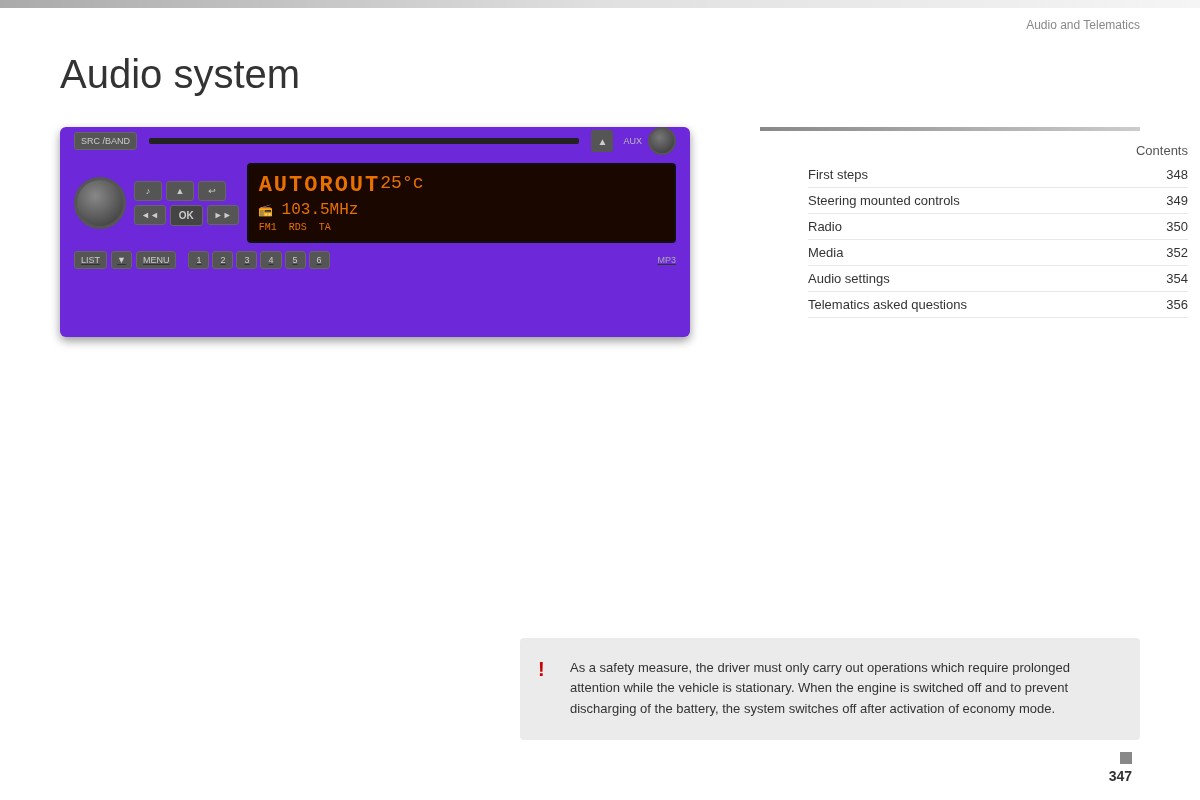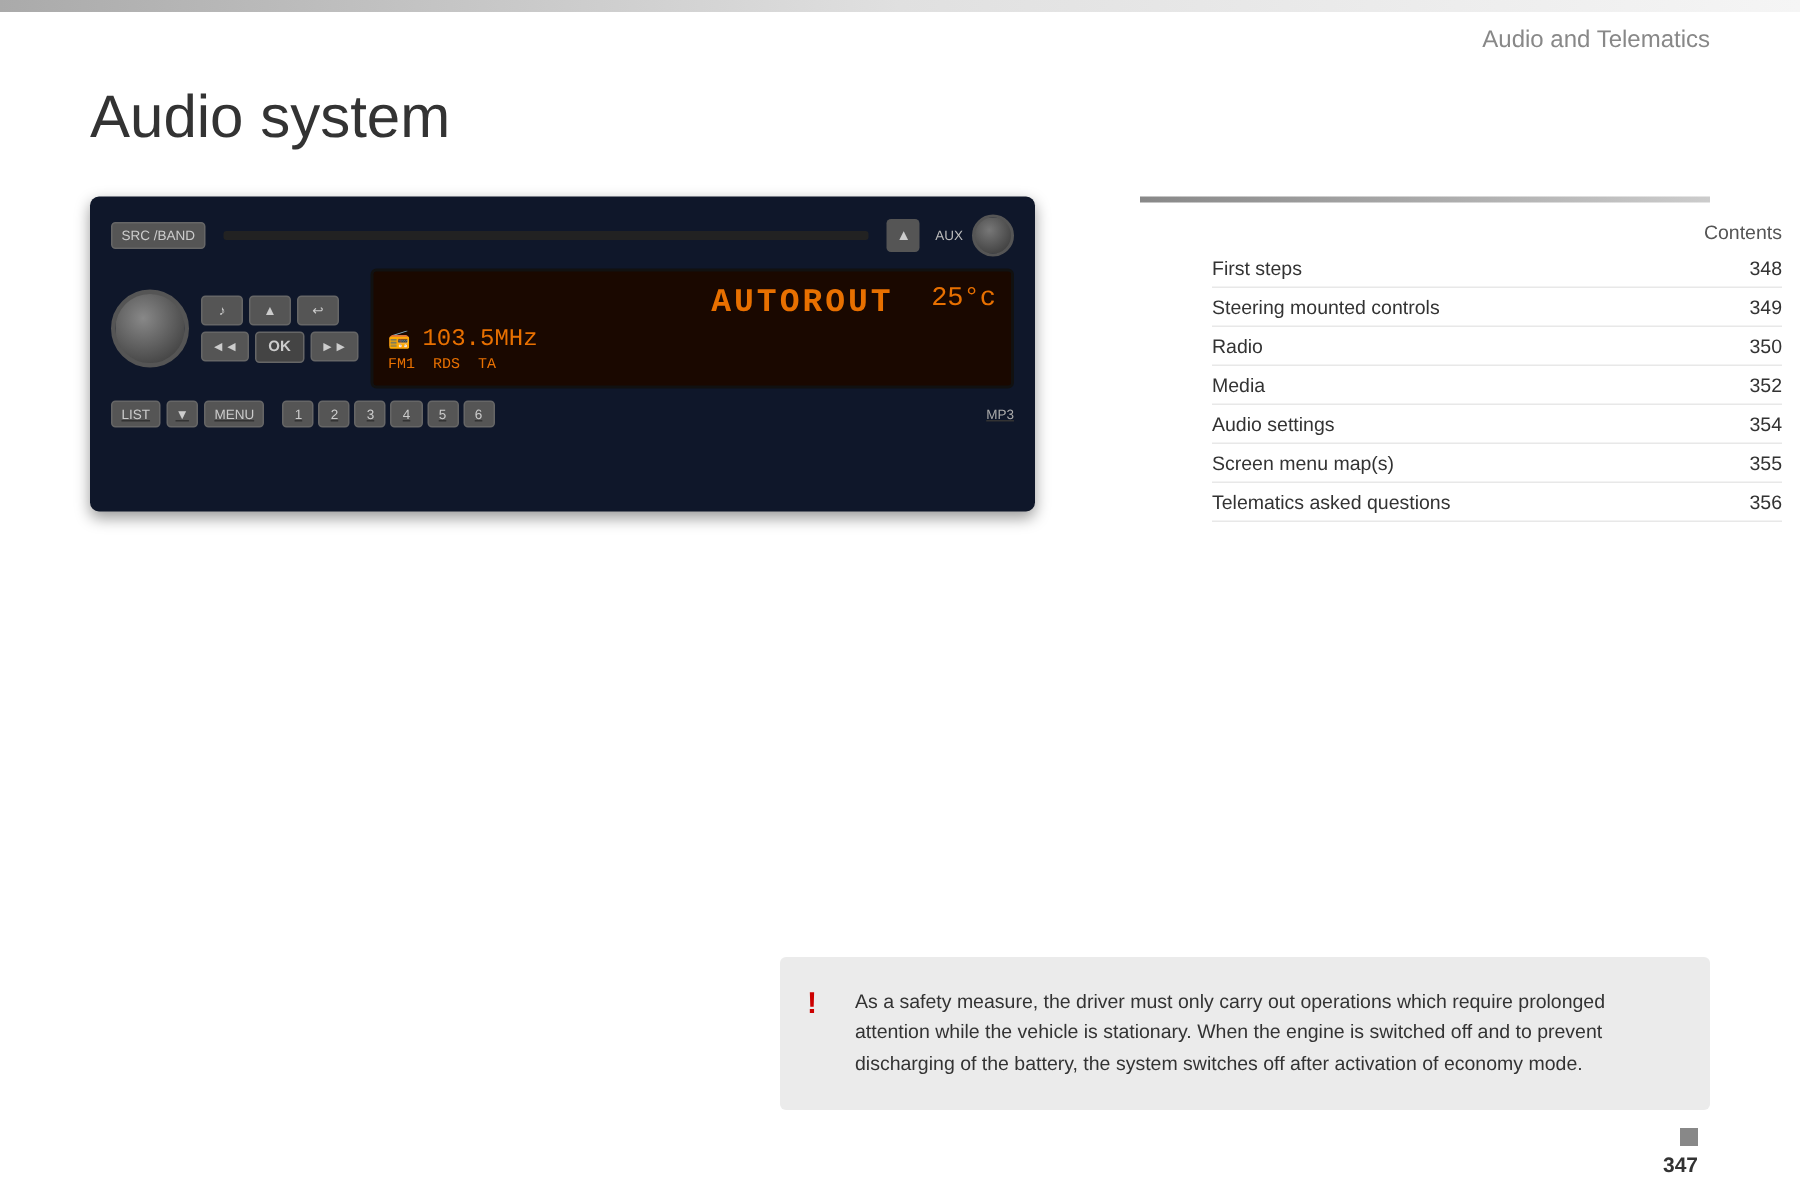--- a/index.html
+++ b/index.html
@@ -21,21 +21,21 @@
       width: 100%;
     }
 
     
     .header-section {
       display: flex;
       justify-content: flex-end;
       padding: 10px 60px 0 60px;
     }
     .header-chapter {
-      font-size: 16px;
+      font-size: 12px;
       color: #888;
       margin-left: 37px;
     }
 
     
     .page-title {
       font-size: 40px;
       font-weight: 300;
       color: #333;
       padding: 20px 60px 30px 60px;
@@ -51,23 +51,23 @@
     
     .radio-image-area {
       width: 640px;
       flex-shrink: 0;
     }
 
     
     .radio-unit {
       width: 630px;
       height: 210px;
-      background: #0f172a;
+      background: #6d28d9;
       border-radius: 6px;
-      padding: 12px 14px;
+      padding: 0 14px;
       position: relative;
       box-shadow: 0 4px 10px rgba(0,0,0,0.4);
     }
 
     
     .radio-top-row {
       display: flex;
       align-items: center;
       margin-bottom: 8px;
       gap: 6px;
@@ -167,23 +167,22 @@
       background: #1a0800;
       border: 2px solid #111;
       border-radius: 4px;
       padding: 8px 10px;
       display: flex;
       flex-direction: column;
       justify-content: space-between;
     }
     .display-top {
       display: flex;
-      justify-content: flex-end;
+      justify-content: flex-start;
       align-items: flex-start;
-      gap: 25px;
     }
     .display-main-text {
       font-family: 'Courier New', monospace;
       font-size: 22px;
       font-weight: bold;
       color: #e87000;
       letter-spacing: 2px;
     }
     .display-temp {
       font-family: 'Courier New', monospace;
@@ -460,24 +459,20 @@
       </div>
       <div class="contents-row">
         <span class="contents-item-name">Media</span>
         <span class="contents-item-page">352</span>
       </div>
       <div class="contents-row">
         <span class="contents-item-name">Audio settings</span>
         <span class="contents-item-page">354</span>
       </div>
       <div class="contents-row">
-        <span class="contents-item-name">Screen menu map(s)</span>
-        <span class="contents-item-page">355</span>
-      </div>
-      <div class="contents-row">
         <span class="contents-item-name">Telematics asked questions</span>
         <span class="contents-item-page">356</span>
       </div>
     </div>
   </div>
 
 </div>
 
 <div class="warning-section">
   <span class="warning-icon">!</span>

